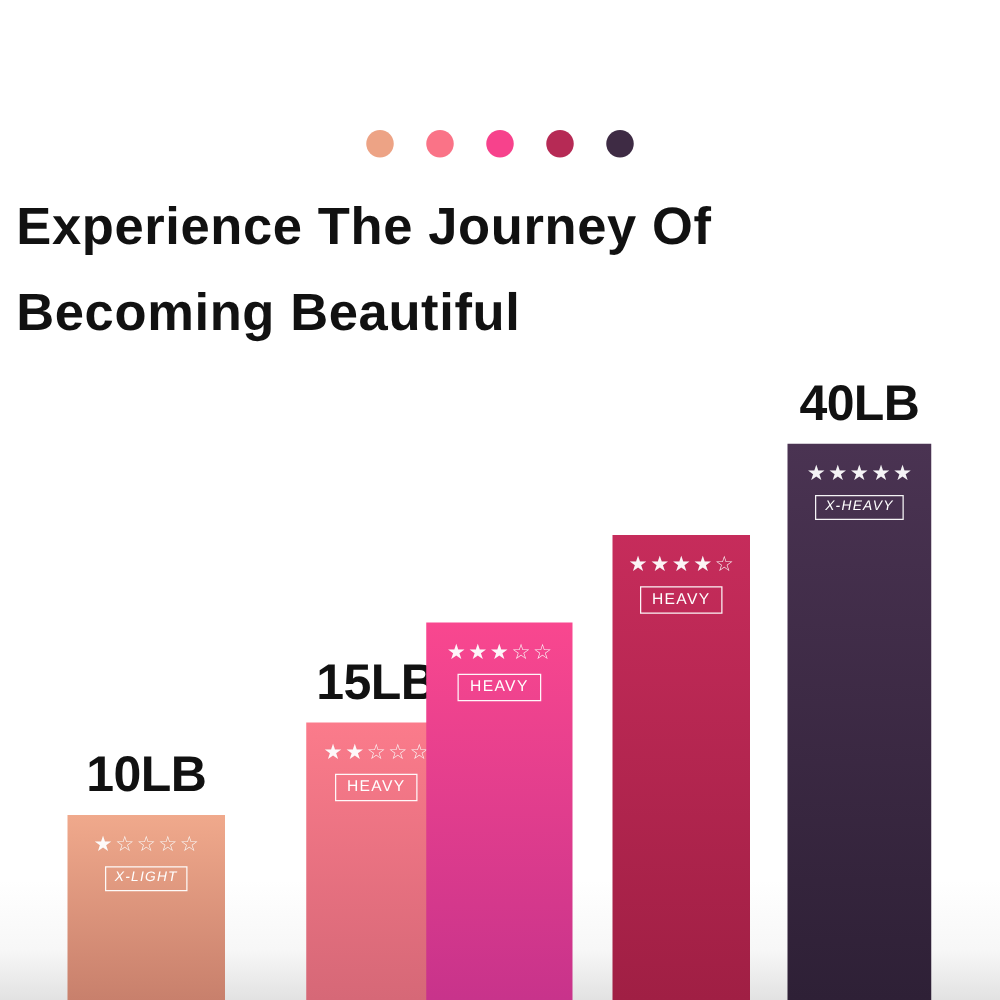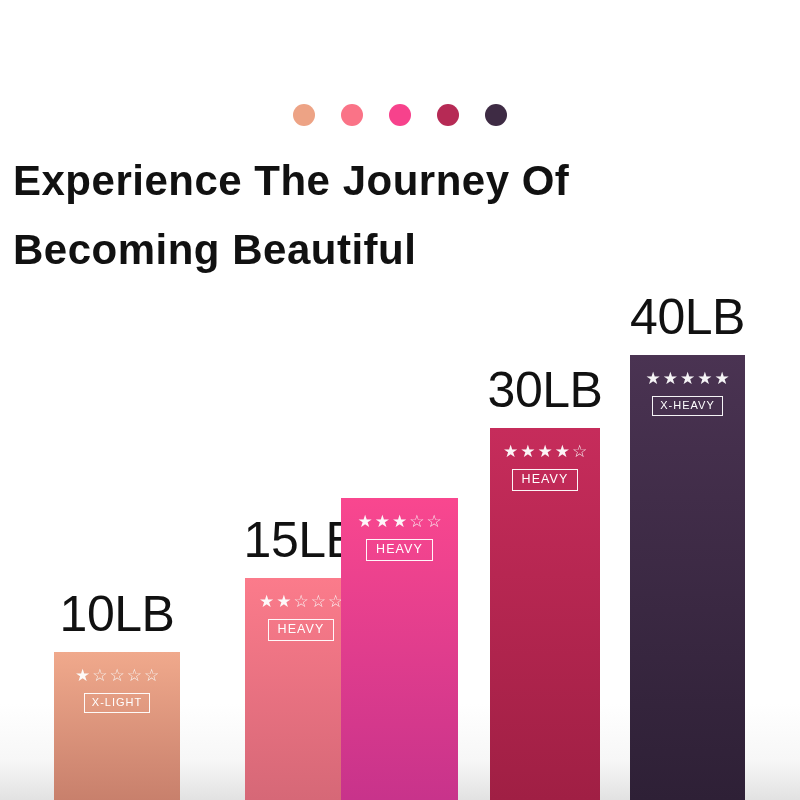--- a/index.html
+++ b/index.html
@@ -69,22 +69,22 @@
   .bar-group {
     position: absolute;
     bottom: 0;
   }
   .bar-weight {
     position: absolute;
     left: 50%;
     transform: translateX(-50%);
     bottom: 100%;
     margin-bottom: 9px;
-    font-size: 50px;
-    font-weight: normal;
+    font-size: 40px;
+    font-weight: bold;
     color: #111111;
     white-space: nowrap;
     letter-spacing: -0.5px;
   }
   .bar {
     position: relative;
     width: 100%;
     height: 100%;
     box-sizing: border-box;
     padding-top: 15px;
@@ -110,20 +110,21 @@
     font-size: 12.5px;
     letter-spacing: 1.1px;
     padding: 3px 9px 4px 9px;
     white-space: nowrap;
     line-height: 1;
   }
   .level-badge.small {
     font-size: 11px;
     letter-spacing: 1px;
     padding: 3px 7px 4px 7px;
+    font-style: italic;
   }
 </style>
 </head>
 <body>
 
 <div id="poster">
 
   <div id="dot-row">
       <div class="dot" style="background: rgb(237, 163, 133);"></div>
       <div class="dot" style="background: rgb(250, 115, 135);"></div>
@@ -170,21 +171,20 @@
             <span>★</span>
             <span>★</span>
             <span>★</span>
             <span class="star-off">☆</span>
             <span class="star-off">☆</span>
           </div>
           <div class="level-badge">HEAVY</div>
         </div>
       </div>
       <div class="bar-group" style="left: 490px; width: 110px; height: 372px;">
-        <div class="bar-weight">30LB</div>
         <div class="bar" style="background: linear-gradient(rgb(198, 44, 91) 0%, rgb(160, 31, 68) 100%);">
           <div class="stars">
             <span>★</span>
             <span>★</span>
             <span>★</span>
             <span>★</span>
             <span class="star-off">☆</span>
           </div>
           <div class="level-badge">HEAVY</div>
         </div>

